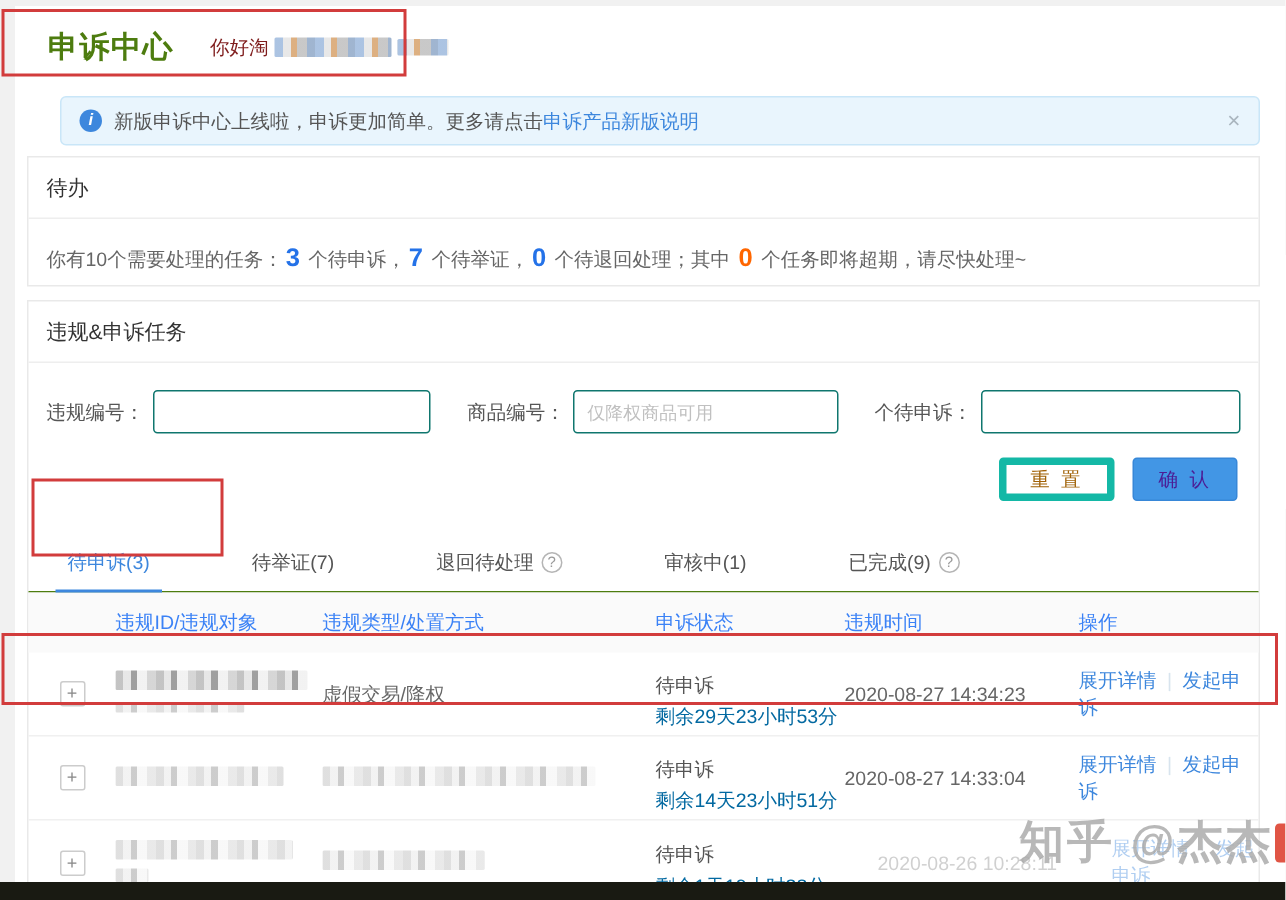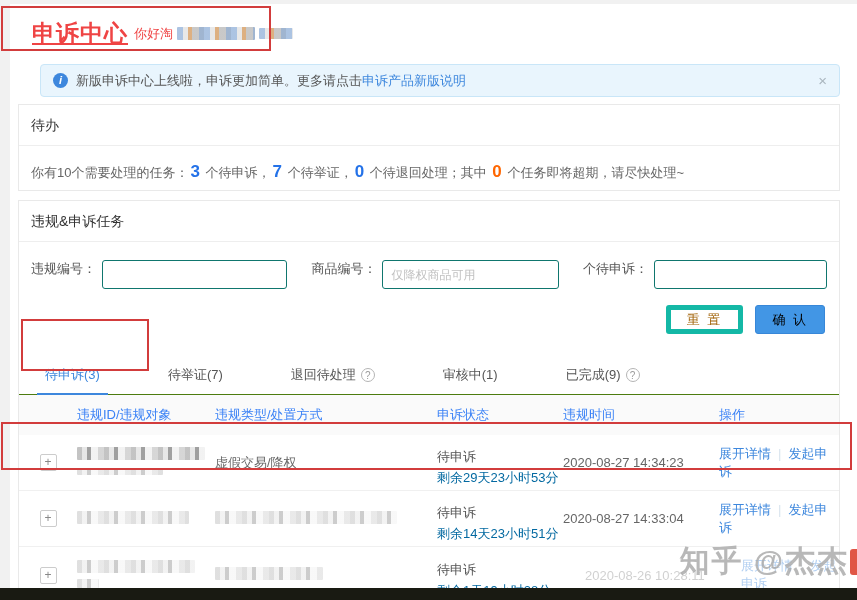--- a/index.html
+++ b/index.html
@@ -7,22 +7,22 @@
   body {
     font-family:"Liberation Sans","DejaVu Sans",sans-serif;
     background:#f1f1f1;
     position:relative;
     color:#666;
   }
   .page { position:absolute; left:10px; top:4px; right:0; bottom:12px; background:#fff; }
 
   
   .hdr { padding:14px 0 10px 22px; display:flex; align-items:center; background:#fff; }
-  .hdr-title { font-size:23px; font-weight:bold; color:#ef4444; letter-spacing:1px;text-decoration:underline; }
-  .hdr-greet { font-size:13px; color:#ef4444; margin-left:6px; display:flex; align-items:center; gap:4px; }
+  .hdr-title { font-size:20px; font-weight:bold; color:#4d7c0f; letter-spacing:1px; }
+  .hdr-greet { font-size:13px; color:#7f1d1d; margin-left:24px; display:flex; align-items:center; gap:4px; }
 
   
   .mosaic {
     display:inline-block; height:13px; border-radius:1px; opacity:.85;
     background:repeating-linear-gradient(90deg,#b9b9b9 0 5px,#e3e3e3 5px 10px,#8f8f8f 10px 14px,#f0f0f0 14px 21px,#cfcfcf 21px 27px);
   }
   .mosaic.color {
     background:repeating-linear-gradient(90deg,#9db9dd 0 6px,#e4e4e4 6px 11px,#d7a26b 11px 15px,#bfbfbf 15px 22px,#8fa8c8 22px 27px);
   }
   .mosaic.faint { opacity:.45; }
@@ -46,36 +46,36 @@
   
   .card { position:absolute; left:8px; right:17px; background:#fff; border:1px solid #e9e9e9; }
   .card-todo { top:100px; height:87px; }
   .card-main { top:196px; bottom:0; border-bottom:none; }
   .card-hd { height:41px; line-height:41px; padding-left:12px; font-size:14px; color:#333; border-bottom:1px solid #eee; }
   .todo-body { padding:16px 12px; font-size:13px; color:#666; }
   .num-b { color:#2472e8; font-size:17px; font-weight:bold; padding:0 2px; }
   .num-o { color:#f60; font-size:17px; font-weight:bold; padding:0 2px; }
 
   
-  .filter-row { display:flex; align-items:flex-start; padding:18px 12px 0 12px; font-size:13px; color:#555; }
+  .filter-row { display:flex; align-items:center; padding:18px 12px 0 12px; font-size:13px; color:#555; }
   .f-label { flex:none; }
   .f-input {
     height:29px; border:1px solid #0f766e; border-radius:3px; margin-left:6px;
     font-size:12px; color:#333; padding:0 8px; outline:none; background:#fff;
     font-family:"Liberation Sans","DejaVu Sans",sans-serif;
   }
   .f-input::placeholder { color:#c0c0c0; }
   .w1 { width:205px; margin-right:24px; }
   .w2 { width:195px; margin-right:24px; }
   .w3 { width:190px; }
   .btn-row { display:flex; justify-content:flex-end; gap:12px; padding:16px 14px 14px 0; }
   .btn { height:29px; padding:0 16px; font-size:13px; border-radius:3px; cursor:pointer; letter-spacing:2px;
          font-family:"Liberation Sans","DejaVu Sans",sans-serif; }
   .btn-plain { background:#fff; border:5px solid #14b8a6; color:#a16207; }
-  .btn-primary { background:#4296e5; border:1px solid #3787d8; color:#000000; }
+  .btn-primary { background:#4296e5; border:1px solid #3787d8; color:#4c1d95; }
 
   
   .tabs { display:flex; border-bottom:1px solid #4d7c0f; padding-left:18px; margin-top:6px; font-size:13px;align-items:center; }
   .tab { padding:12px 8px 10px; margin-right:52px; color:#555; cursor:pointer; display:flex; align-items:center; gap:5px; position:relative; }
   .tab.active { color:#3d87dd; }
   .tab.active::after { content:""; position:absolute; left:0; right:0; bottom:-1px; height:2px; background:#3d87dd; }
   .help-ic {
     width:14px; height:14px; border:1px solid #b5b5b5; border-radius:50%; color:#9a9a9a;
     font-size:10px; line-height:13px; text-align:center; display:inline-block;
   }

